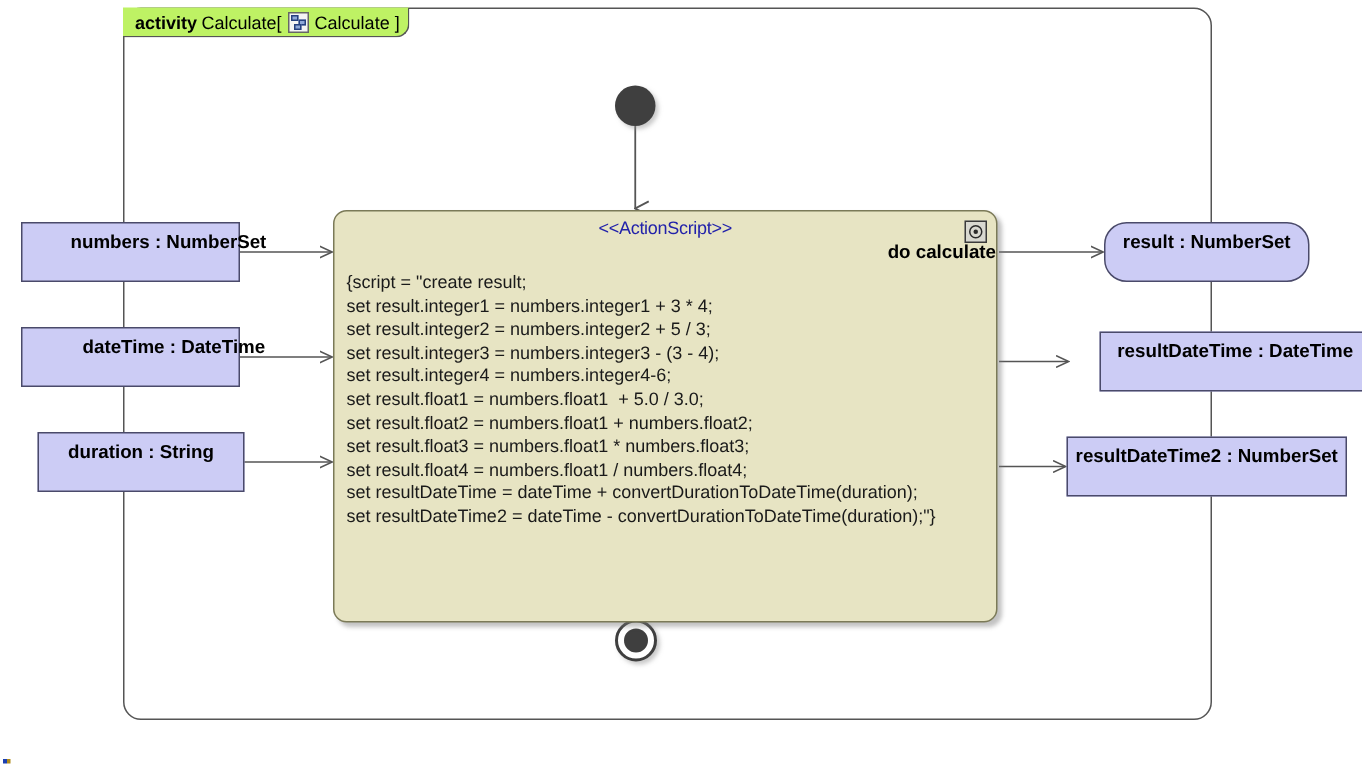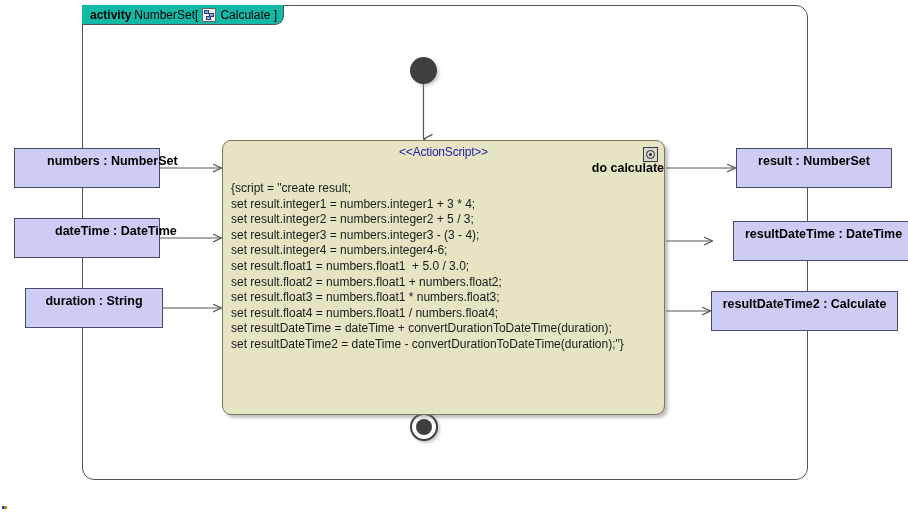--- a/index.html
+++ b/index.html
@@ -31,21 +31,21 @@
   .frame-label {
     position: absolute;
     left: 82px;
     top: 5px;
     height: 20px;
     padding: 0 6px 0 8px;
     border: 1px solid #555555;
     border-top: none;
     border-left: none;
     border-bottom-right-radius: 9px;
-    background: #14b8a6;
+    background: #bef264;
     display: flex;
     align-items: center;
     gap: 3px;
     font-size: 12px;
     color: #000000;
     box-sizing: border-box;
     white-space: nowrap;
   }
   .frame-label .kw {
     font-weight: bold;
@@ -204,21 +204,21 @@
     background: linear-gradient(to right, #1b3fb0 50%, #b08b1b 50%);
   }
 </style>
 </head>
 <body>
 
 <div class="activity-frame"></div>
 
 <div class="frame-label">
   <span class="kw">activity</span>
-  <span class="name">NumberSet[</span>
+  <span class="name">Calculate[</span>
   <span class="diagram-icon">
     <i class="n1"></i>
       <i class="n2"></i>
       <i class="n3"></i>
   </span>
   <span class="name">Calculate ]</span>
 </div>
 
 <svg class="edges" viewBox="0 0 908 515">
   <defs>
@@ -262,18 +262,18 @@
 set resultDateTime = dateTime + convertDurationToDateTime(duration);
 set resultDateTime2 = dateTime - convertDurationToDateTime(duration);"}</div>
 </div>
 
 <div id="input-nodes">
     <div class="obj-node" style="left: 14px; top: 148px; width: 146px; height: 40px; padding-left: 32px;"><span>numbers : NumberSet</span></div>
     <div class="obj-node" style="left: 14px; top: 218px; width: 146px; height: 40px; padding-left: 40px;"><span>dateTime : DateTime</span></div>
     <div class="obj-node" style="left: 25px; top: 288px; width: 138px; height: 40px;"><span>duration : String</span></div>
   </div>
 <div id="output-nodes">
-    <div class="obj-node" style="left: 736px; top: 148px; width: 156px; height: 40px;"><span>result : NumberSet</span></div>
+    <div class="obj-node" style="left: 736px; top: 148px; width: 137px; height: 40px; border-radius: 15px;"><span>result : NumberSet</span></div>
     <div class="obj-node" style="left: 693px; top: 221px; width: 181px; height: 40px; margin-left: 40px;"><span>resultDateTime : DateTime</span></div>
-    <div class="obj-node" style="left: 711px; top: 291px; width: 187px; height: 40px;"><span>resultDateTime2 : Calculate</span></div>
+    <div class="obj-node" style="left: 711px; top: 291px; width: 187px; height: 40px;"><span>resultDateTime2 : NumberSet</span></div>
   </div>
 
 <div class="corner-mark"></div>
 
 </body></html>

